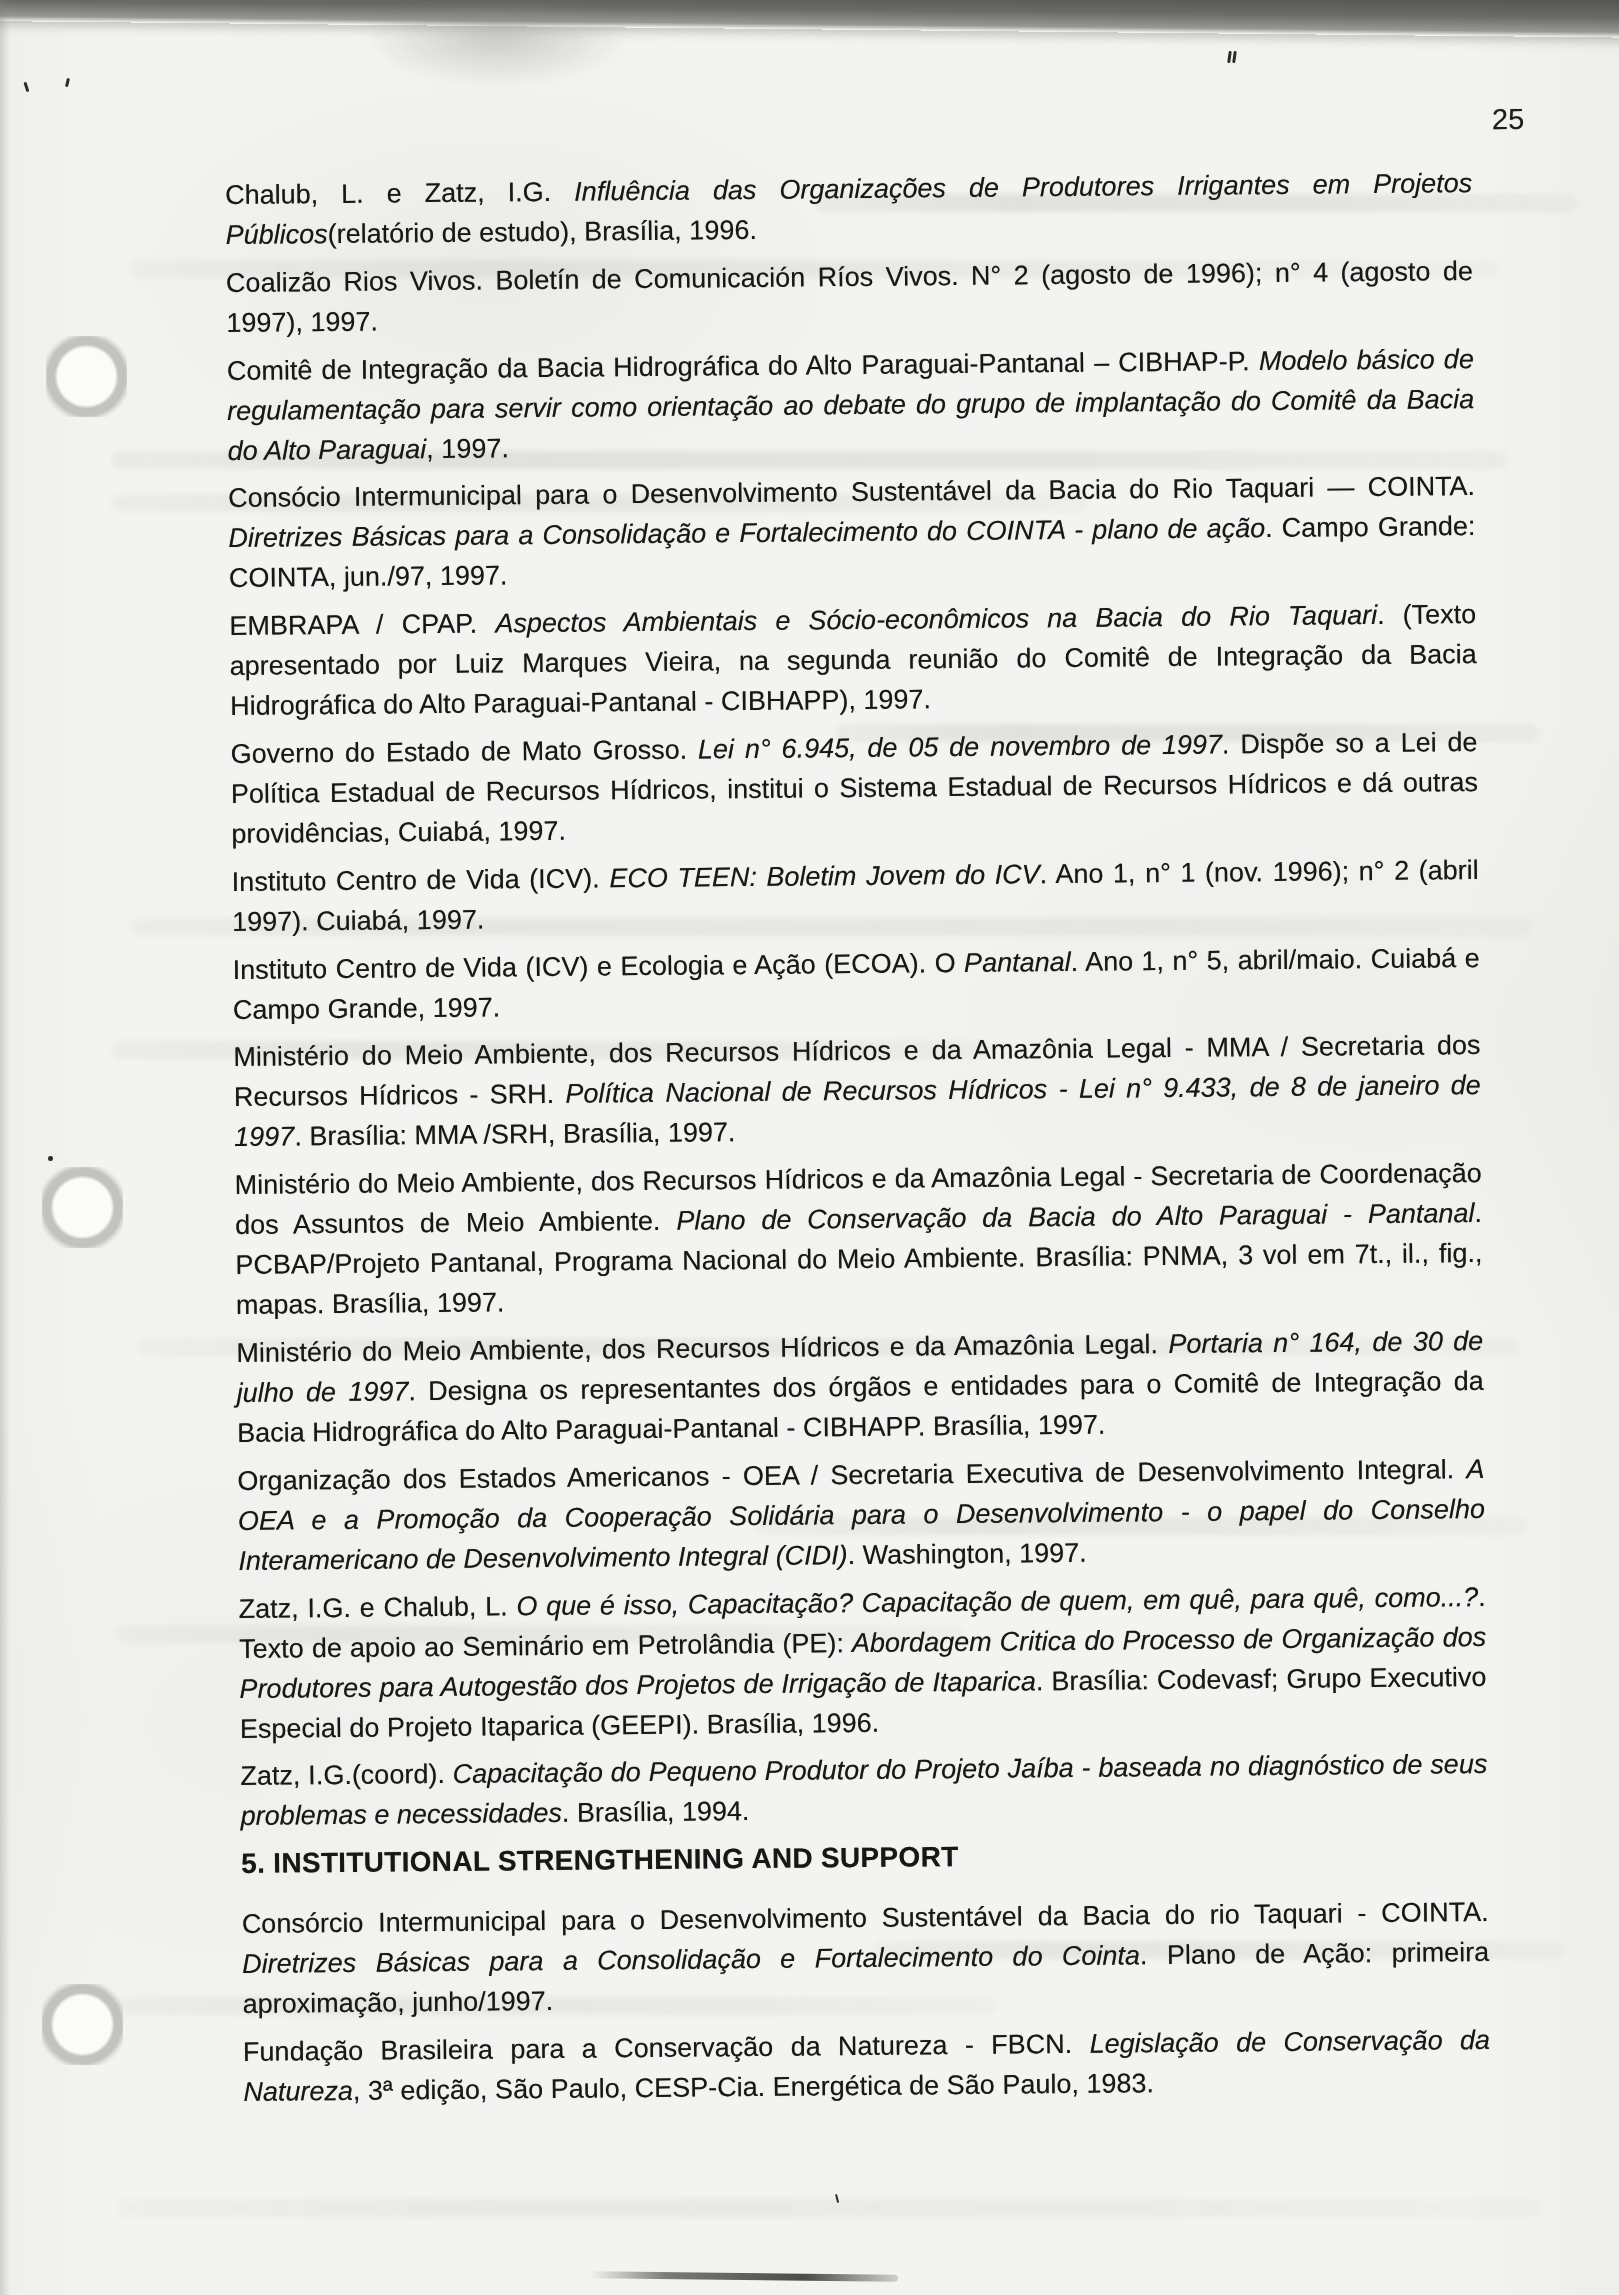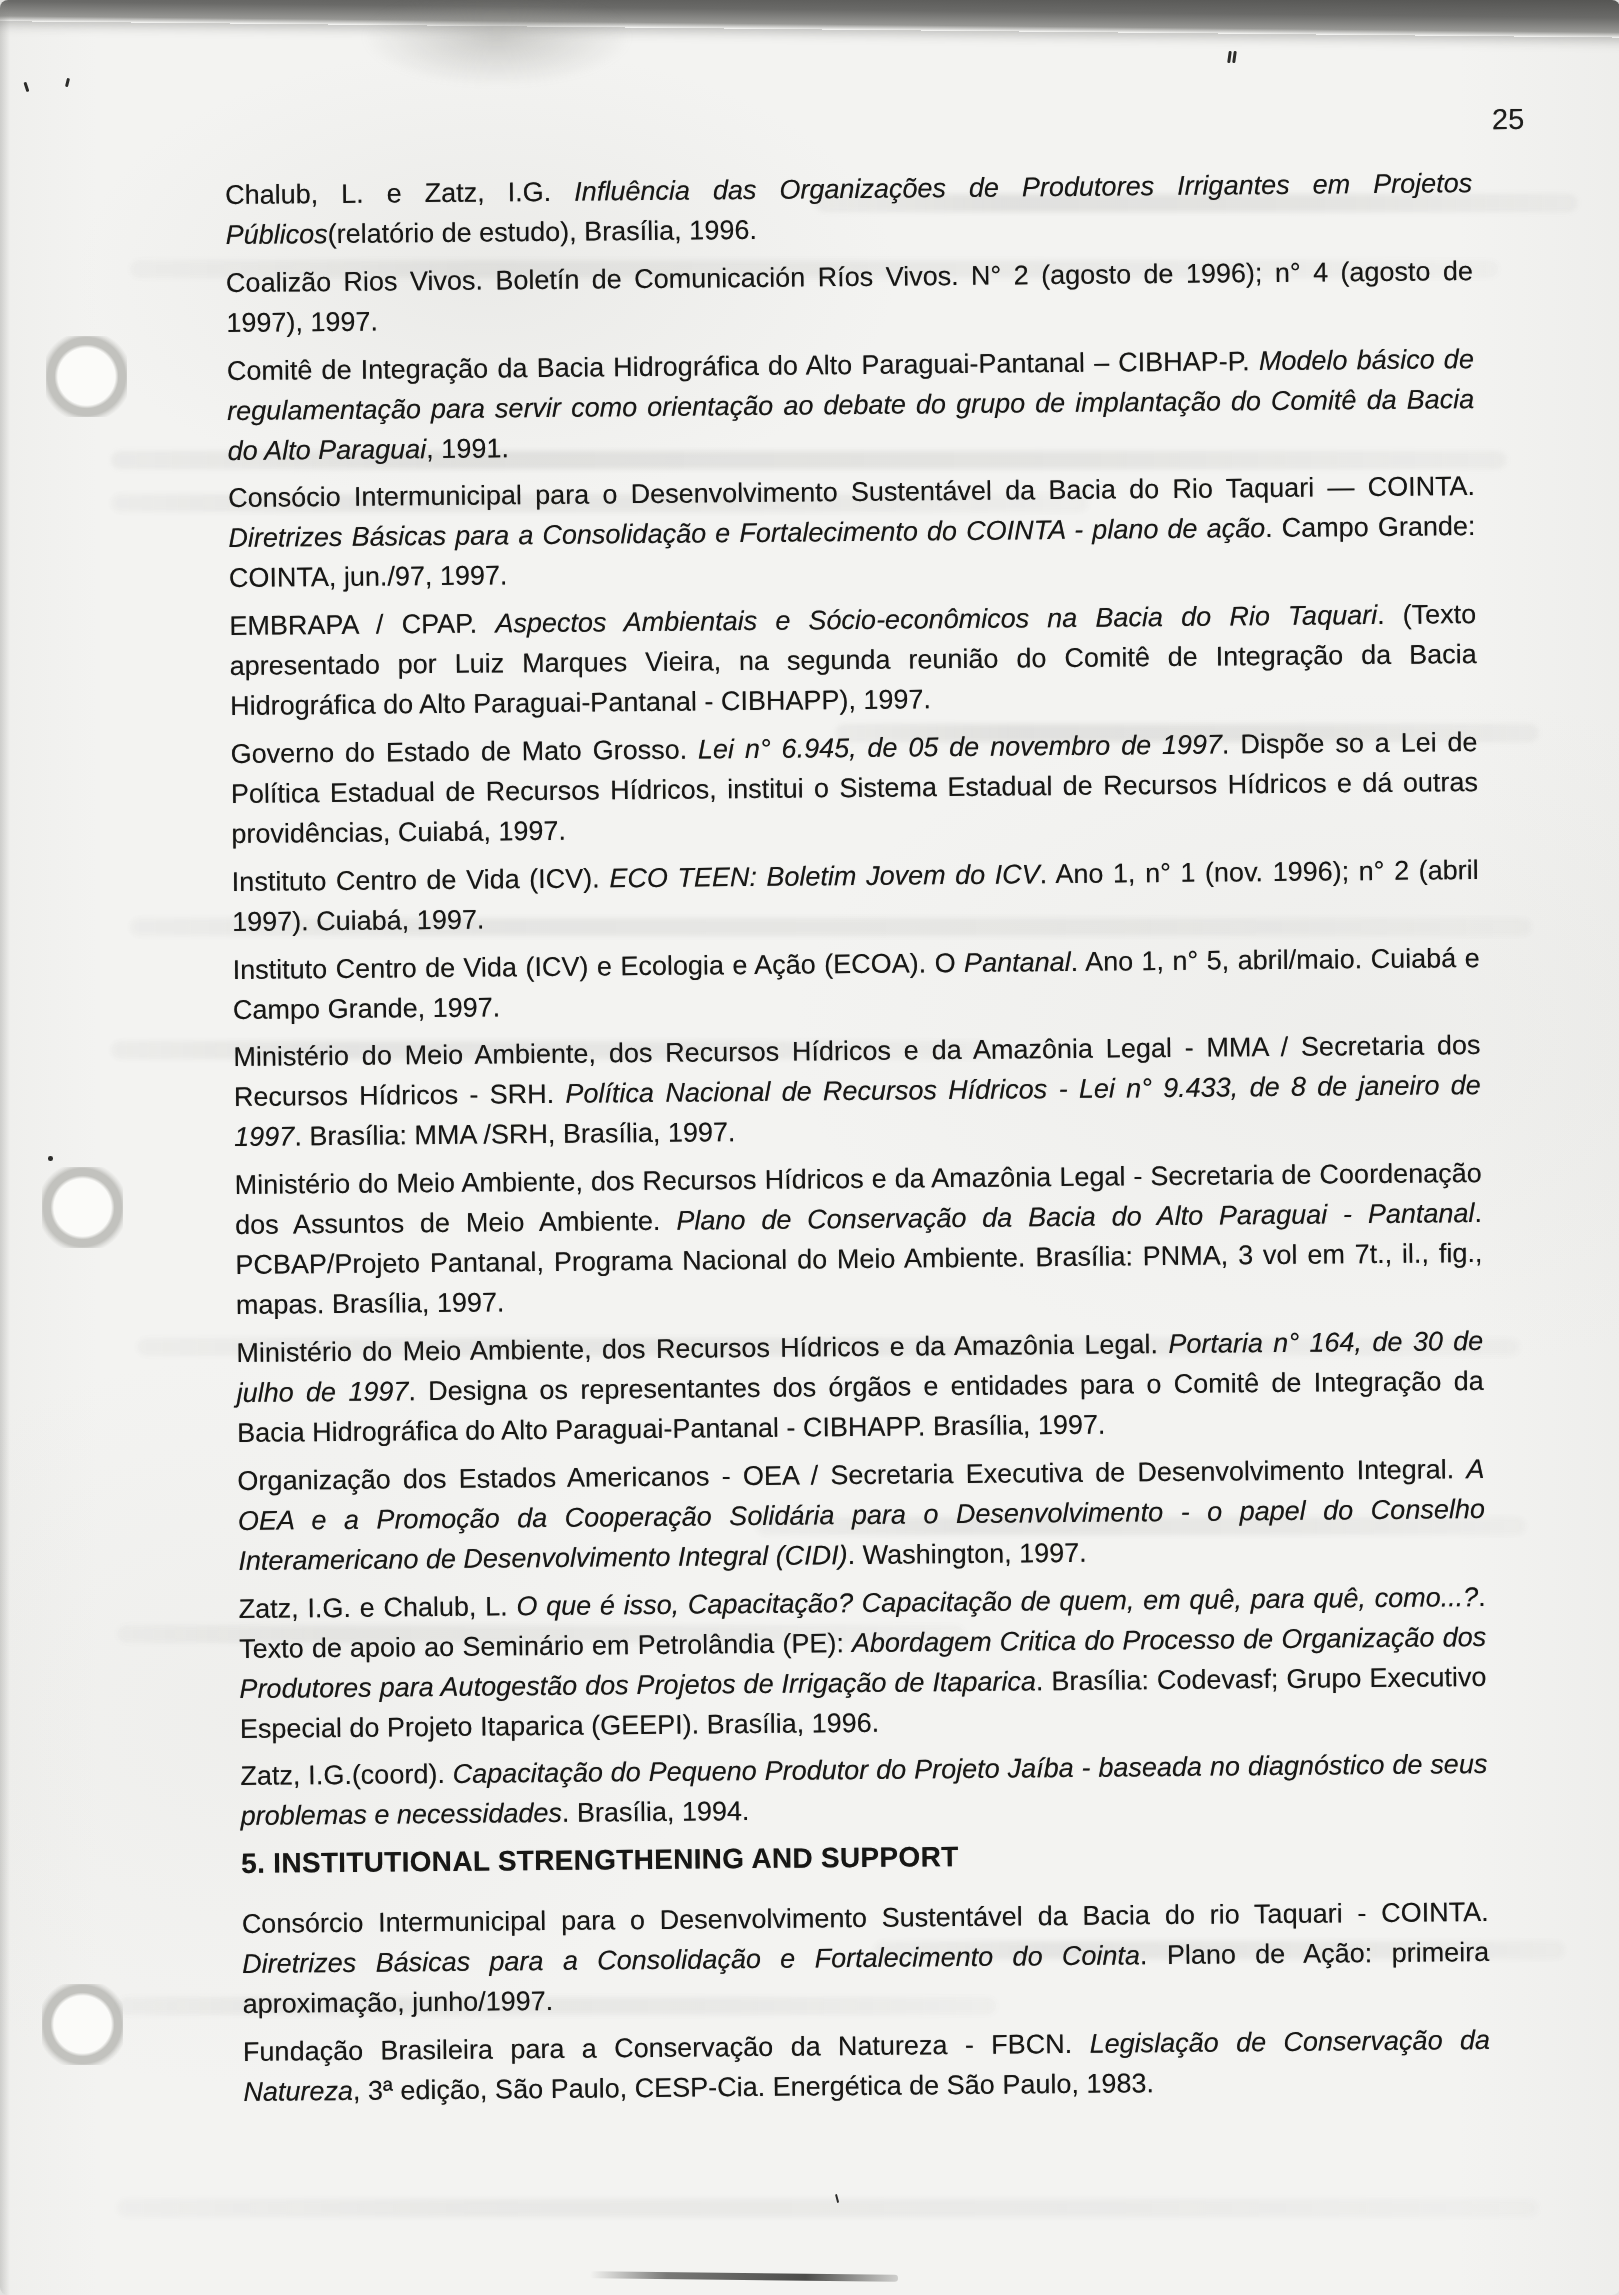--- a/index.html
+++ b/index.html
@@ -3,21 +3,20 @@
 <meta charset="utf-8">
 <style>
   html,body{margin:0;padding:0;}
   body{width:1620px;height:2295px;background:#e2e2e0;font-family:"Liberation Sans",sans-serif;}
   .page{position:relative;width:1620px;height:2295px;overflow:hidden;background:#f3f3f1;
     background-image:
       radial-gradient(ellipse 587px 326px at 30% 12%, rgba(210,210,206,0.25), rgba(210,210,206,0) 70%),
       radial-gradient(ellipse 783px 456px at 85% 45%, rgba(214,214,210,0.18), rgba(214,214,210,0) 75%),
       radial-gradient(ellipse 652px 522px at 15% 75%, rgba(216,216,212,0.16), rgba(216,216,212,0) 70%),
       linear-gradient(90deg, rgba(200,200,196,0.10) 0%, rgba(200,200,196,0) 6%, rgba(200,200,196,0) 90%, rgba(200,200,196,0.12) 100%);
-    border-radius: 8px;
   }
   
   .scan-band{position:absolute;top:-23.5px;left:-18px;width:1682px;height:44px;
     background:linear-gradient(180deg,#4e4e4c 0%,#6a6a68 55%,#979794 88%,rgba(150,150,147,0));
     transform:rotate(0.58deg);transform-origin:left top;box-shadow:0 3.3px 10.4px rgba(120,120,117,0.45);}
   .smudge-top{position:absolute;top:2.6px;left:357px;width:280px;height:85px;
     background:radial-gradient(ellipse at 50% 40%, rgba(136,136,132,0.38), rgba(136,136,132,0) 68%);filter:blur(3.3px);}
   .left-edge{position:absolute;top:0;left:0;width:10.4px;height:100%;
     background:linear-gradient(90deg, rgba(130,130,127,0.30), rgba(130,130,127,0));}
   
@@ -77,21 +76,21 @@
   <div class="speck" style="left:1228px;top:51px;width:2.6px;height:11.7px;transform:rotate(8deg);"></div>
   <div class="speck" style="left:1233px;top:51px;width:2.6px;height:11.7px;transform:rotate(8deg);"></div>
   <div class="speck" style="left:48px;top:1156px;width:4.6px;height:4.6px;border-radius:50%;"></div>
   <div class="speck" style="left:836px;top:2194px;width:2px;height:8.5px;transform:rotate(-15deg);"></div>
 
   <div class="pageno">25</div>
 
   <main class="content">
       <p class="entry"><span>Chalub, L. e Zatz, I.G. </span><span class="it">Influência das Organizações de Produtores Irrigantes em Projetos Públicos</span><span>(relatório de estudo), Brasília, 1996.</span></p>
       <p class="entry"><span>Coalizão Rios Vivos. Boletín de Comunicación Ríos Vivos. N° 2 (agosto de 1996); n° 4 (agosto de 1997), 1997.</span></p>
-      <p class="entry"><span>Comitê de Integração da Bacia Hidrográfica do Alto Paraguai-Pantanal – CIBHAP-P. </span><span class="it">Modelo básico de regulamentação para servir como orientação ao debate do grupo de implantação do Comitê da Bacia do Alto Paraguai</span><span>, 1991.</span></p>
+      <p class="entry"><span>Comitê de Integração da Bacia Hidrográfica do Alto Paraguai-Pantanal – CIBHAP-P. </span><span class="it">Modelo básico de regulamentação para servir como orientação ao debate do grupo de implantação do Comitê da Bacia do Alto Paraguai</span><span>, 1997.</span></p>
       <p class="entry"><span>Consócio Intermunicipal para o Desenvolvimento Sustentável da Bacia do Rio Taquari — COINTA. </span><span class="it">Diretrizes Básicas para a Consolidação e Fortalecimento do COINTA - plano de ação</span><span>. Campo Grande: COINTA, jun./97, 1997.</span></p>
       <p class="entry"><span>EMBRAPA / CPAP. </span><span class="it">Aspectos Ambientais e Sócio-econômicos na Bacia do Rio Taquari</span><span>. (Texto apresentado por Luiz Marques Vieira, na segunda reunião do Comitê de Integração da Bacia Hidrográfica do Alto Paraguai-Pantanal - CIBHAPP), 1997.</span></p>
       <p class="entry"><span>Governo do Estado de Mato Grosso. </span><span class="it">Lei n° 6.945, de 05 de novembro de 1997</span><span>. Dispõe so a Lei de Política Estadual de Recursos Hídricos, institui o Sistema Estadual de Recursos Hídricos e dá outras providências, Cuiabá, 1997.</span></p>
       <p class="entry"><span>Instituto Centro de Vida (ICV). </span><span class="it">ECO TEEN: Boletim Jovem do ICV</span><span>. Ano 1, n° 1 (nov. 1996); n° 2 (abril 1997). Cuiabá, 1997.</span></p>
       <p class="entry"><span>Instituto Centro de Vida (ICV) e Ecologia e Ação (ECOA). O </span><span class="it">Pantanal</span><span>. Ano 1, n° 5, abril/maio. Cuiabá e Campo Grande, 1997.</span></p>
       <p class="entry"><span>Ministério do Meio Ambiente, dos Recursos Hídricos e da Amazônia Legal - MMA / Secretaria dos Recursos Hídricos - SRH. </span><span class="it">Política Nacional de Recursos Hídricos - Lei n° 9.433, de 8 de janeiro de 1997</span><span>. Brasília: MMA /SRH, Brasília, 1997.</span></p>
       <p class="entry"><span>Ministério do Meio Ambiente, dos Recursos Hídricos e da Amazônia Legal - Secretaria de Coordenação dos Assuntos de Meio Ambiente. </span><span class="it">Plano de Conservação da Bacia do Alto Paraguai - Pantanal</span><span>. PCBAP/Projeto Pantanal, Programa Nacional do Meio Ambiente. Brasília: PNMA, 3 vol em 7t., il., fig., mapas. Brasília, 1997.</span></p>
       <p class="entry"><span>Ministério do Meio Ambiente, dos Recursos Hídricos e da Amazônia Legal. </span><span class="it">Portaria n° 164, de 30 de julho de 1997</span><span>. Designa os representantes dos órgãos e entidades para o Comitê de Integração da Bacia Hidrográfica do Alto Paraguai-Pantanal - CIBHAPP. Brasília, 1997.</span></p>
       <p class="entry"><span>Organização dos Estados Americanos - OEA / Secretaria Executiva de Desenvolvimento Integral. </span><span class="it">A OEA e a Promoção da Cooperação Solidária para o Desenvolvimento - o papel do Conselho Interamericano de Desenvolvimento Integral (CIDI)</span><span>. Washington, 1997.</span></p>
       <p class="entry"><span>Zatz, I.G. e Chalub, L. </span><span class="it">O que é isso, Capacitação? Capacitação de quem, em quê, para quê, como...?</span><span>. Texto de apoio ao Seminário em Petrolândia (PE): </span><span class="it">Abordagem Critica do Processo de Organização dos Produtores para Autogestão dos Projetos de Irrigação de Itaparica</span><span>. Brasília: Codevasf; Grupo Executivo Especial do Projeto Itaparica (GEEPI). Brasília, 1996.</span></p>

